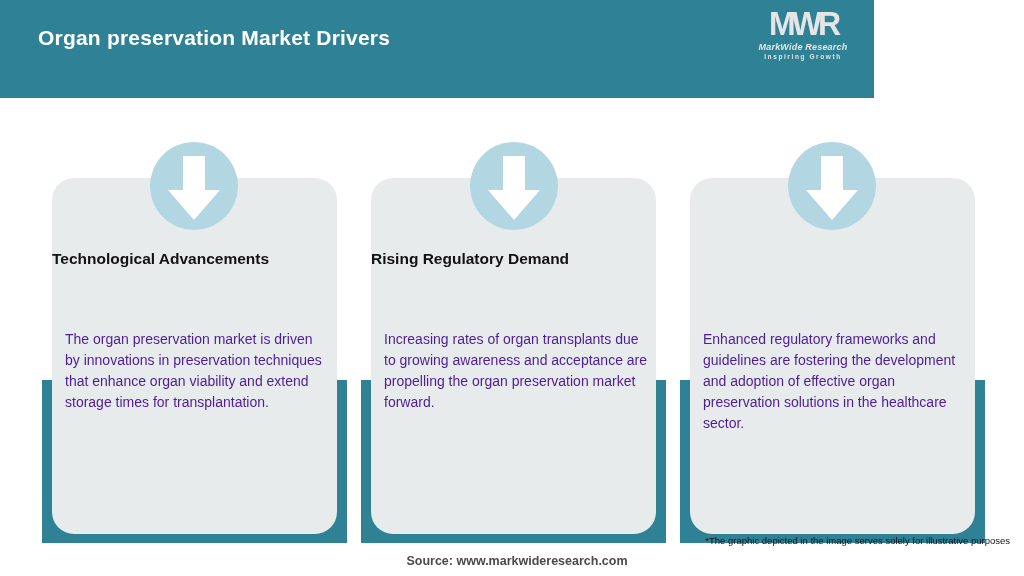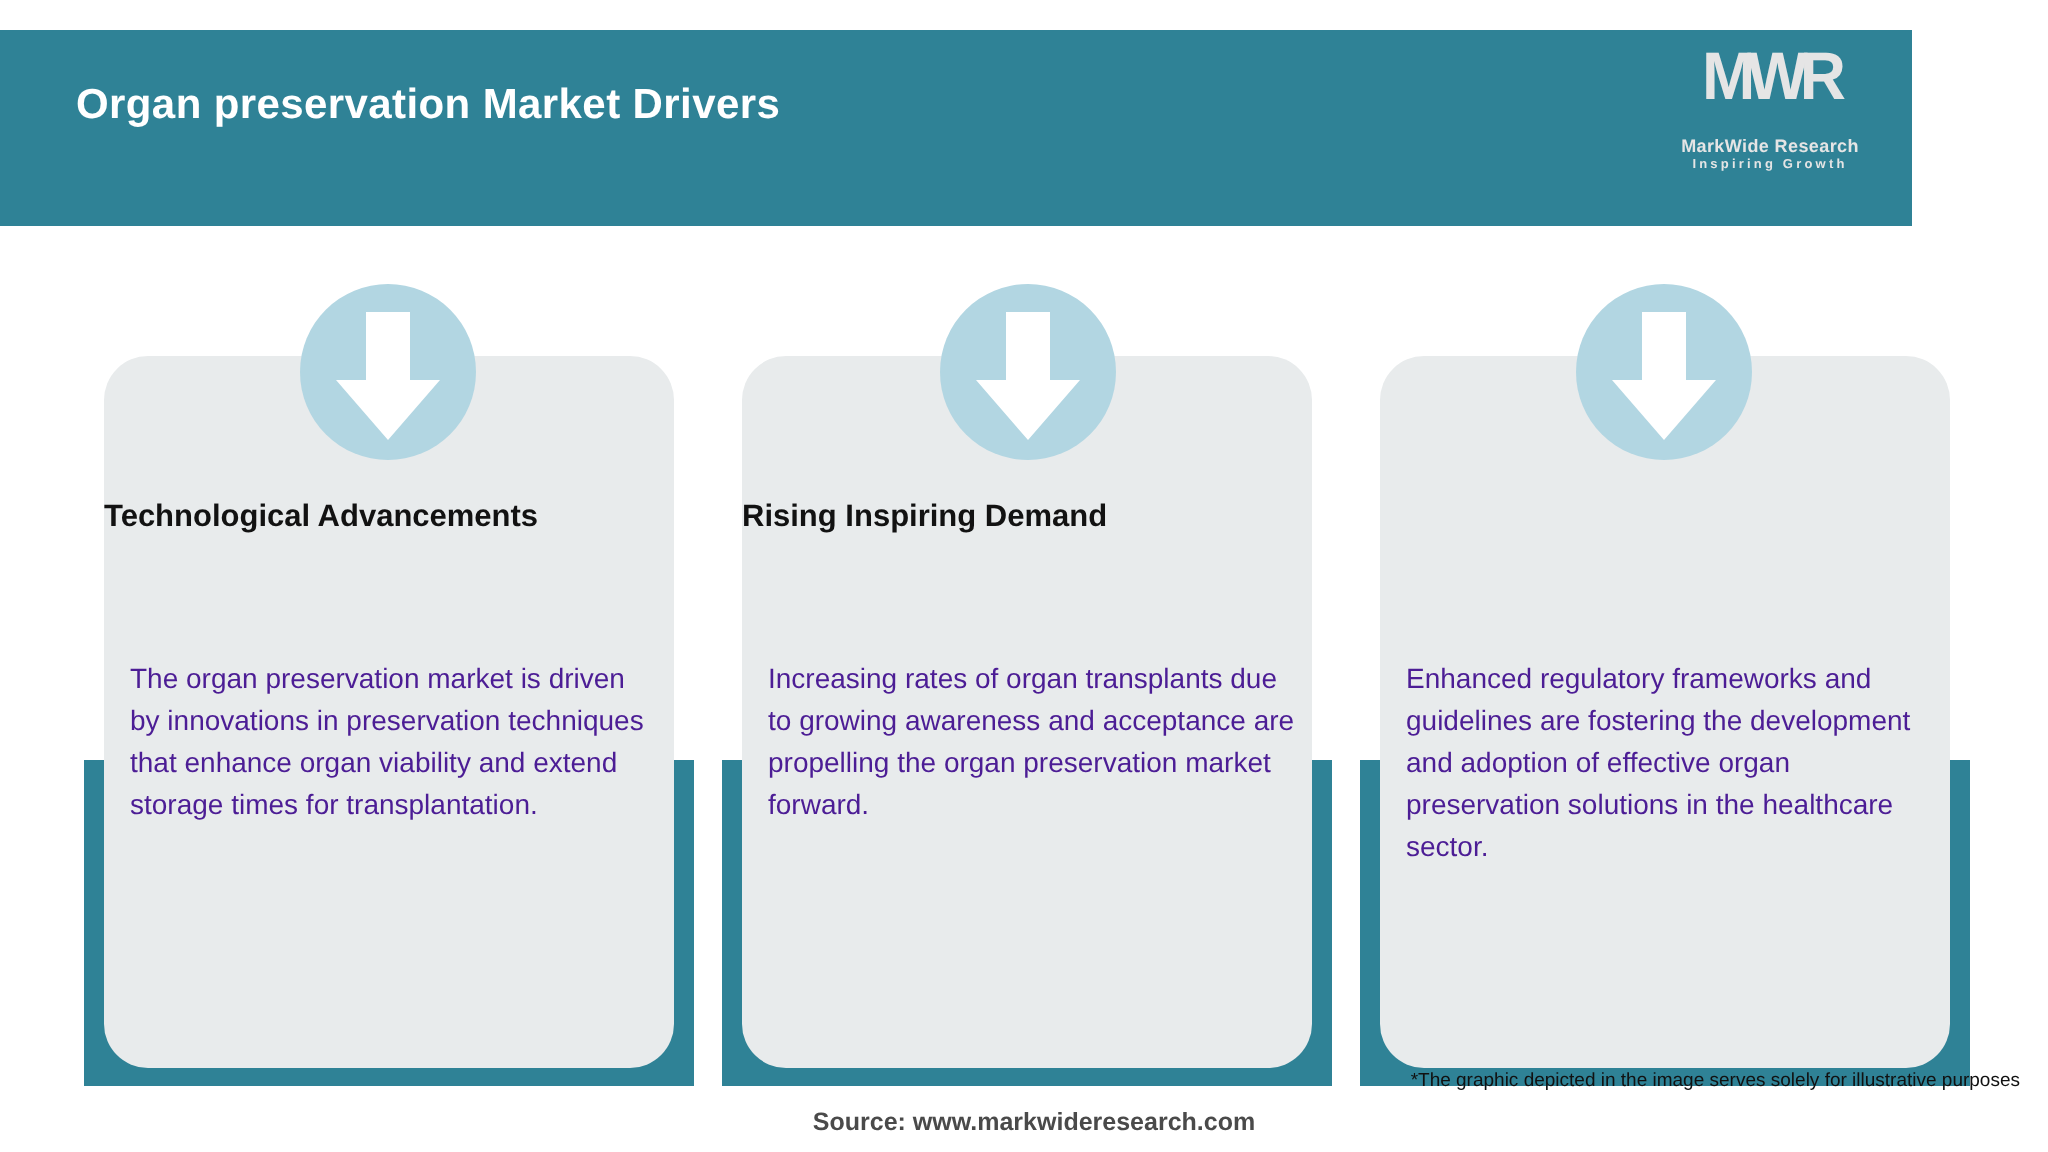--- a/index.html
+++ b/index.html
@@ -13,35 +13,35 @@
   body{
     font-family:"Liberation Sans","DejaVu Sans",sans-serif;
     background:#ffffff;
     position:relative;
     overflow:hidden;
   }
   .page{position:absolute;inset:0;width:1024px;height:576px;background:#fff;}
 
   
   .header{
-    position:absolute;left:0;top:15px;width:956px;height:98px;
+    position:absolute;left:0;top:0;width:874px;height:98px;
     background:var(--teal);
   }
   .page-title{
     position:absolute;left:38px;top:26px;
     font-size:21px;font-weight:700;color:#ffffff;letter-spacing:.2px;
   }
   .logo{
     position:absolute;right:16px;top:6px;width:110px;text-align:center;color:#e5e5e5;
   }
   .logo-mark{
     font-size:32px;font-weight:900;letter-spacing:-4px;line-height:34px;
     transform:scaleY(1.05);
   }
-  .logo-name{font-size:9px;font-weight:700;letter-spacing:.2px;margin-top:13px;}
+  .logo-name{font-size:9px;font-weight:700;letter-spacing:.2px;margin-top:2px;font-style:italic;}
   .logo-tagline{font-size:6.5px;font-weight:700;letter-spacing:1.6px;margin-top:1px;}
 
   
   .backdrop{
     position:absolute;top:380px;width:305px;height:163px;background:var(--teal);
   }
   .card{
     position:absolute;top:178px;width:285px;height:356px;
     background:var(--card-bg);border-radius:22px;
   }
@@ -95,21 +95,21 @@
     <div class="circle">
       <svg width="88" height="88" viewBox="0 0 88 88" aria-hidden="true">
         <polygon points="33,14 55,14 55,48 70,48 44,78 18,48 33,48" fill="#ffffff"></polygon>
       </svg>
     </div>
   </section>
 
   <section class="col c2">
     <div class="backdrop"></div>
     <div class="card">
-      <h2 class="card-title">Rising Inspiring Demand</h2>
+      <h2 class="card-title">Rising Regulatory Demand</h2>
       <p class="card-body">Increasing rates of organ transplants due to growing awareness and acceptance are propelling the organ preservation market forward.</p>
     </div>
     <div class="circle">
       <svg width="88" height="88" viewBox="0 0 88 88" aria-hidden="true">
         <polygon points="33,14 55,14 55,48 70,48 44,78 18,48 33,48" fill="#ffffff"></polygon>
       </svg>
     </div>
   </section>
 
   <section class="col c3">

